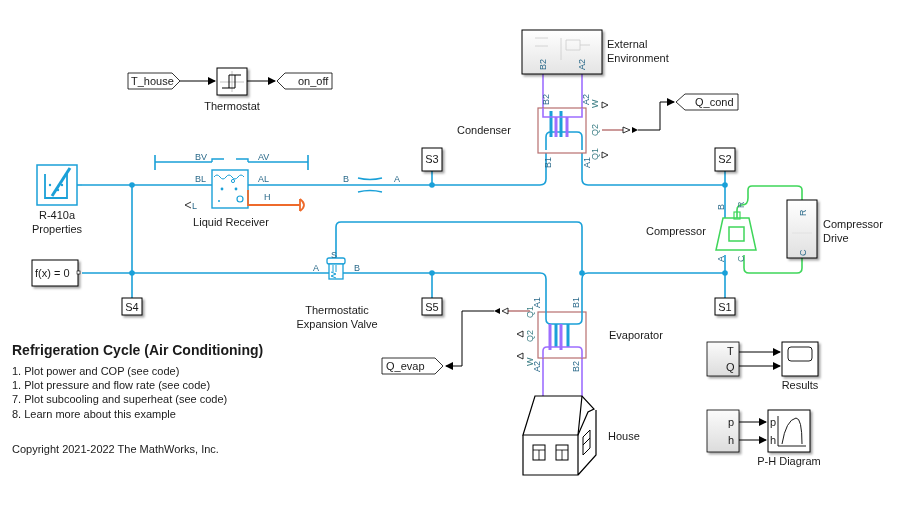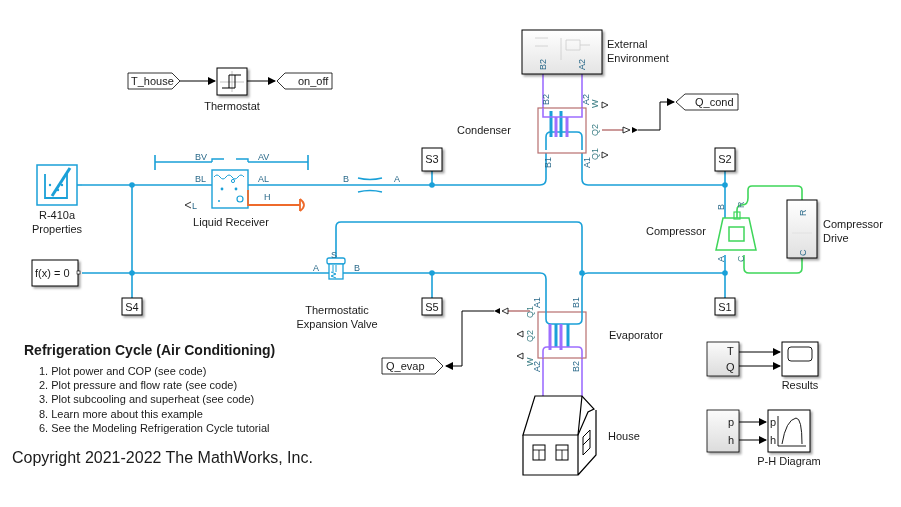--- a/index.html
+++ b/index.html
@@ -10,23 +10,23 @@
   .portc { font-family:"Liberation Sans", sans-serif; font-size:9px; fill:#3a7d84; }
   .blk { fill:#fff; stroke:#000; stroke-width:1; }
   .shadow { filter: drop-shadow(2px 2px 1px rgba(0,0,0,0.35)); }
   .pipe { stroke:#1aa0d8; stroke-width:1.6; fill:none; }
   .moist { stroke:#9d6eff; stroke-width:1.6; fill:none; }
   .mech { stroke:#3fd65a; stroke-width:1.6; fill:none; }
   .therm { stroke:#ee6a2b; stroke-width:1.8; fill:none; }
   .heat { stroke:#b76f6f; stroke-width:1.4; fill:none; }
   .sig { stroke:#000; stroke-width:1; fill:none; }
   .notes { position:absolute; left:12px; top:342px; font-family:"Liberation Sans", sans-serif; color:#1a1a1a; }
-  .notes h1 { margin:0 0 6px 12px; font-size:14px; font-weight:bold; }
-  .notes .item { font-size:11px; line-height:14.2px; cursor:pointer;margin-left:27px; }
-  .notes .copy { font-size:16px; margin-top:14px; }
+  .notes h1 { margin:0 0 6px 0; font-size:14px; font-weight:bold; }
+  .notes .item { font-size:11px; line-height:14.2px; cursor:pointer; }
+  .notes .copy { font-size:11px; margin-top:22px; }
 </style>
 </head>
 <body>
 
 <svg width="901" height="507" viewBox="0 0 901 507">
   <defs>
     <marker id="arr" markerWidth="8" markerHeight="8" refX="7" refY="4" orient="auto" markerUnits="userSpaceOnUse">
       <path d="M0,0 L8,4 L0,8 z" fill="#000"></path>
     </marker>
   </defs>
@@ -308,18 +308,17 @@
       <text class="lbl" x="770" y="444">h</text>
       <path d="M778,416 V446 H806 M782,444 Q786,420 796,418 Q802,418 802,444" fill="none" stroke="#000" stroke-width="0.9"></path>
     </g>
     <text class="lbl" x="789" y="465" text-anchor="middle">P-H Diagram</text>
   </g>
 </svg>
 
 <div class="notes">
   <h1>Refrigeration Cycle (Air Conditioning)</h1>
   <div class="item">1. Plot power and COP (see code)</div>
-  <div class="item">2. Plot pressure and flow rate (see code)</div>
-  <div class="item">3. Plot subcooling and superheat (see code)</div>
+  <div class="item">1. Plot pressure and flow rate (see code)</div>
+  <div class="item">7. Plot subcooling and superheat (see code)</div>
   <div class="item">8. Learn more about this example</div>
-  <div class="item">6. See the Modeling Refrigeration Cycle tutorial</div>
   <div class="copy">Copyright 2021-2022 The MathWorks, Inc.</div>
 </div>
 
 </body></html>

